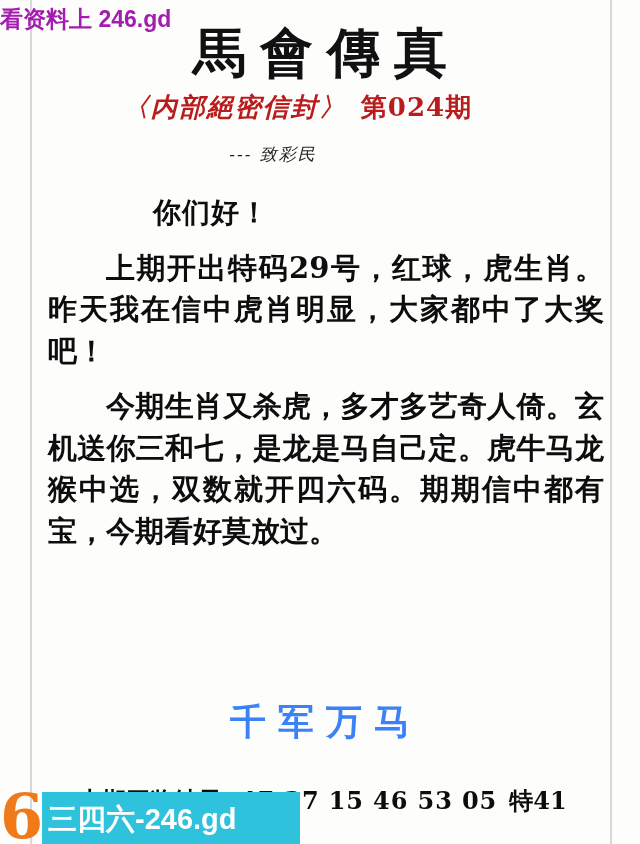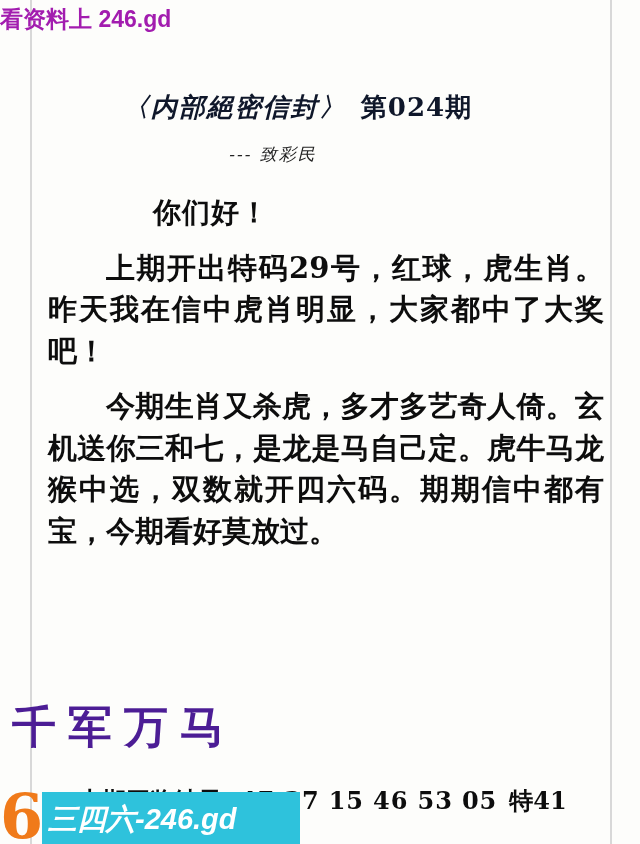--- a/index.html
+++ b/index.html
@@ -76,21 +76,21 @@
   .subtitle {
     position: absolute;
     left: 0;
     top: 90px;
     width: 593px;
     text-align: center;
     font-family: "DejaVu Serif", serif;
     font-size: 26px;
     font-style: italic;
     font-weight: bold;
-    color: #0f172a;
+    color: #b91c1c;
     letter-spacing: 2px;
     text-indent: 2px;
   }
   .subtitle .issue {
     font-style: normal;
     margin-left: 14px;
     letter-spacing: 1px;
   }
 
   .dedication {
@@ -143,26 +143,27 @@
   .para.indent {
     text-indent: 58px;
   }
 
   
   .slogan {
     position: absolute;
     left: 0;
     top: 698px;
     width: 640px;
-    font-family: "DejaVu Serif", serif;
-    font-size: 44px;
+    text-align: center;
+    font-family: "DejaVu Serif", serif;
+    font-size: 36px;
     font-weight: bold;
     letter-spacing: 12px;
     text-indent: 12px;
-    color: #4c1d95;
+    color: #3b82f6;
   }
 
   
   .results {
     position: absolute;
     left: 78px;
     top: 785px;
     width: 520px;
     font-family: "DejaVu Serif", serif;
     font-size: 24px;
@@ -208,33 +209,33 @@
   .wm-bottom .txt {
     position: absolute;
     left: 48px;
     top: 8px;
     font-family: "Liberation Sans", sans-serif;
     font-size: 29px;
     font-weight: bold;
     color: #ffffff;
     letter-spacing: 0px;
     white-space: nowrap;
-    font-style: italic;
   }
 </style>
 </head>
 <body>
 
 <div class="page">
 
   <div class="paper-edge-left"></div>
   <div class="paper-edge-right"></div>
 
   <div class="wm-top">看资料上 246.gd</div>
 
+  <div class="title">馬會傳真</div>
 
   <div class="subtitle">
     <span>〈内部絕密信封〉</span><span class="issue">第024期</span>
   </div>
 
   <div class="dedication">--- 致彩民</div>
 
   <div class="body-text">
     <div class="greeting">你们好！</div>
     <div class="para indent">上期开出特码29号，红球，虎生肖。昨天我在信中虎肖明显，大家都中了大奖吧！</div>

